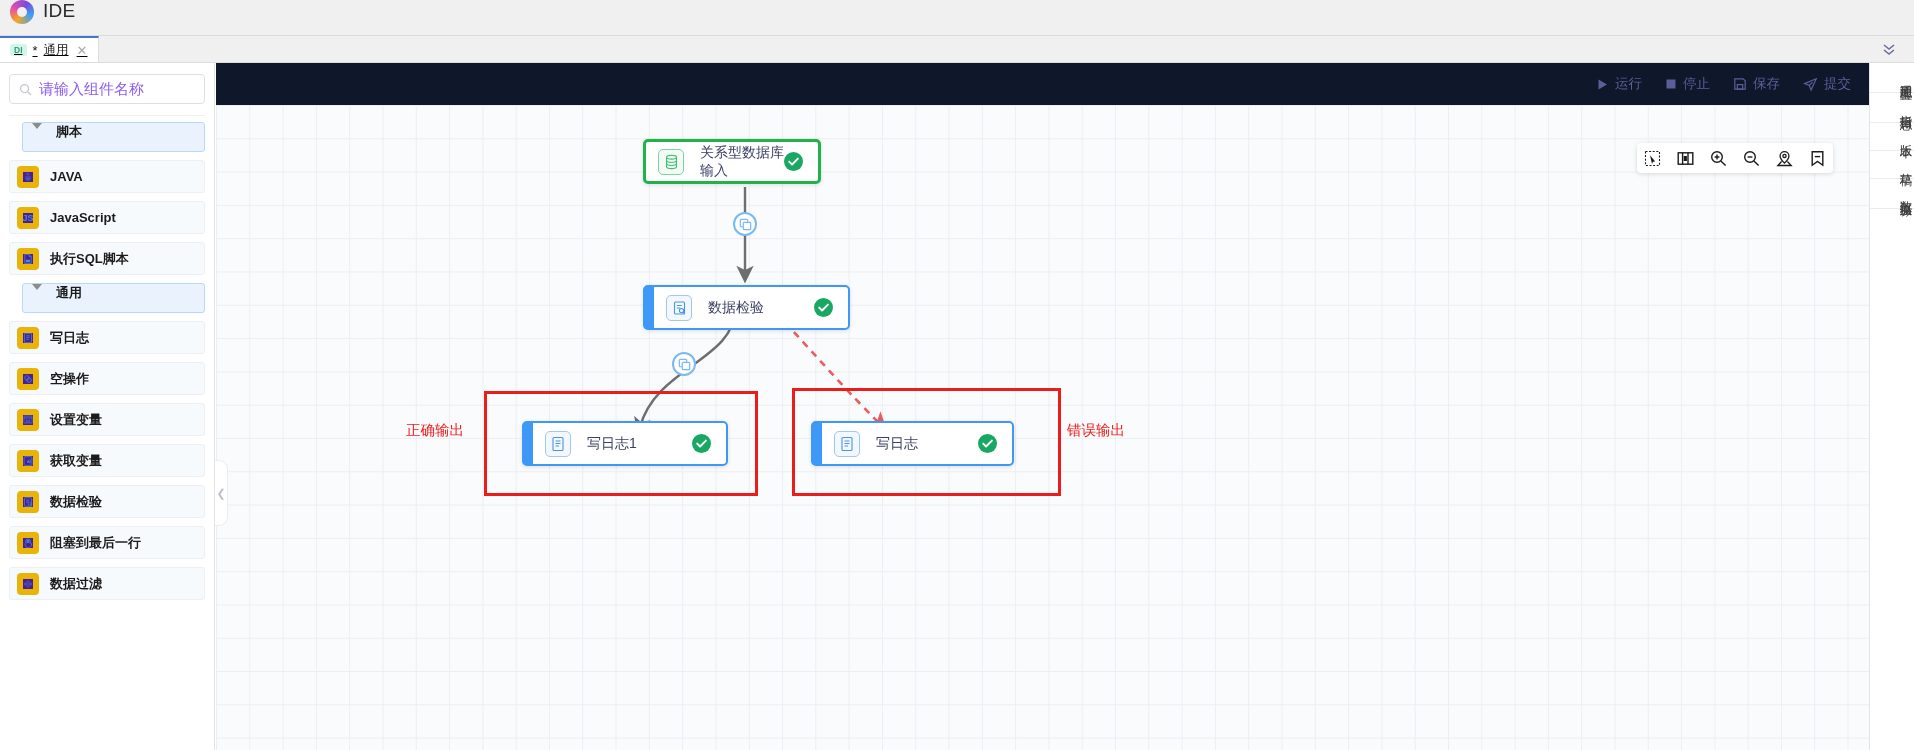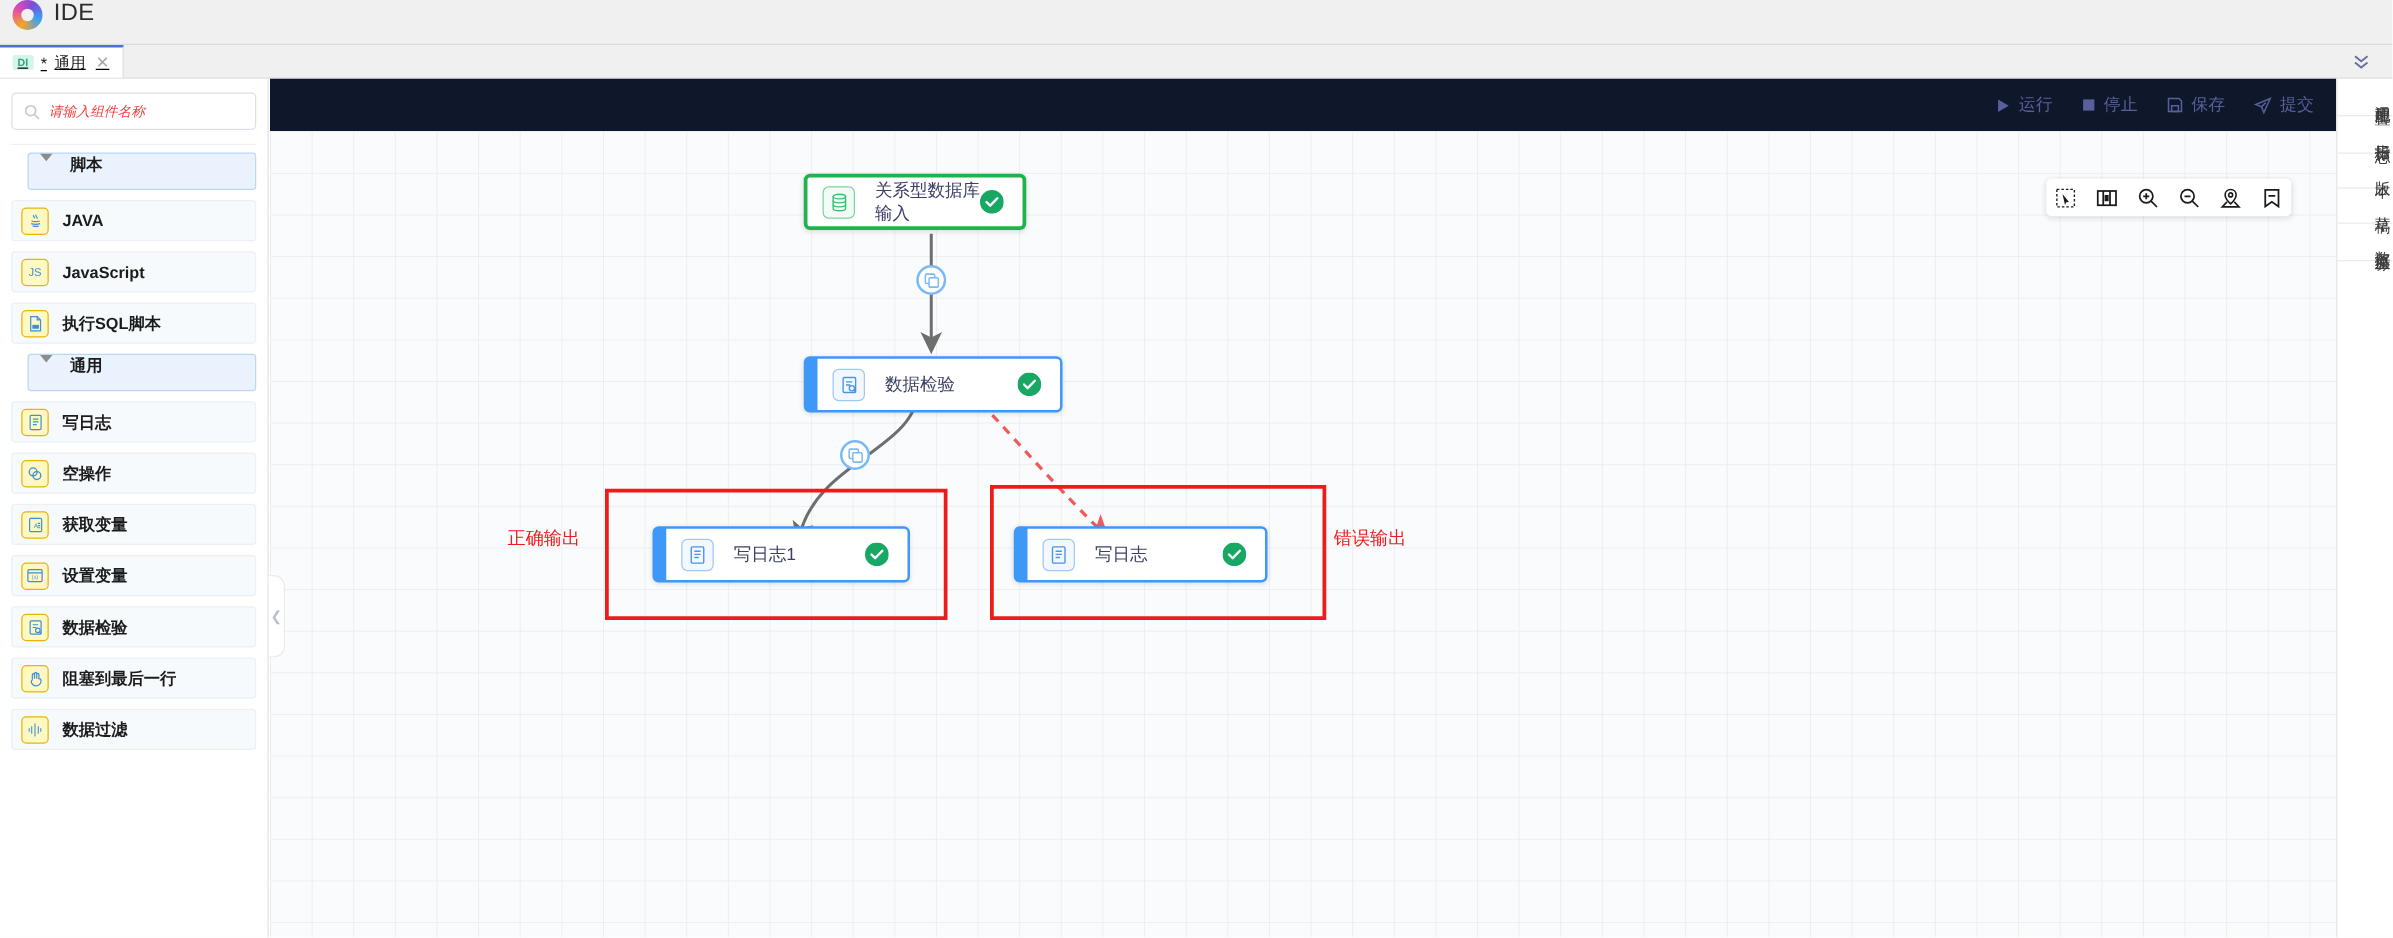--- a/index.html
+++ b/index.html
@@ -57,42 +57,42 @@
   .left-panel {
     position: absolute; left: 0; top: 63px; width: 215px; height: 687px;
     background: #fff; border-right: 1px solid #e4e4e4; overflow: hidden;
   }
   .search-wrap { padding: 11px 9px 9px 9px; }
   .search-box {
     display: flex; align-items: center; gap: 7px;
     height: 30px; border: 1px solid #dcdfe6; border-radius: 4px;
     padding: 0 9px; background: #fff;
   }
-  .search-box .ph { color: #ef4444; font-size: 11px; font-style: italic; }
+  .search-box .ph { color: #8b5cf6; font-size: 15px; }
   .divider-thin { height: 1px; background: #eef0f3; margin: 2px 9px 6px 9px; }
 
   .group-header {
     margin: 0 9px 8px 22px; height: 30px; display: flex; align-items: flex-start;
     gap: 14px; padding-left: 9px;
     background: #eaf3fd; border: 1px solid #b9d8f7; border-radius: 3px;
     font-size: 13px; color: #1b1b1b; font-weight: bold;
   }
   .caret { width: 0; height: 0; border-left: 5px solid transparent;
            border-right: 5px solid transparent; border-top: 6px solid #8c8c8c; }
   .comp-item {
     margin: 0 9px 8px 9px; height: 33px; display: flex; align-items: center;
     gap: 11px; padding-left: 7px;
     background: #f7fafd; border: 1px solid #eceff3; border-radius: 3px;
     font-size: 13px; color: #1b1b1b; font-weight: bold;
   }
   .comp-icon {
     width: 22px; height: 22px; flex: none;
-    border: 1px solid #eab308; border-radius: 4px; background: #fef9c3;
+    border: 6px solid #eab308; border-radius: 4px; background: #4c1d95;
     display: flex; align-items: center; justify-content: center;
-    color: #3f8ddb; font-size: 9px; font-weight: normal; overflow: hidden;
+    color: #3f8ddb; font-size: 9px; font-weight: bold; overflow: hidden;
   }
 
   
   .collapse-handle {
     position: absolute; left: 215px; top: 460px; width: 13px; height: 66px;
     background: #fff; border: 1px solid #ececec; border-left: none;
     border-radius: 0 9px 9px 0; display: flex; align-items: center;
     justify-content: center; color: #b9c0cc; font-size: 11px; z-index: 6;
   }
 
@@ -260,37 +260,37 @@
       <span class="comp-icon">
         <svg width="14" height="14" viewBox="0 0 16 16" fill="none" stroke="#3f8ddb" stroke-width="1.2">
           <circle cx="6.3" cy="6.3" r="3.6"></circle>
             <circle cx="9.7" cy="9.7" r="3.6"></circle>
         </svg>
       </span>
       <span>空操作</span>
     </div>
     <div class="comp-item">
       <span class="comp-icon">
+        <svg width="14" height="13" viewBox="0 0 16 14" fill="none" stroke="#3f8ddb" stroke-width="1.1">
+          <rect x="1.5" y="1.5" width="13" height="11" rx="1"></rect>
+            <path d="M1.5 4.5h13"></path>
+          <text x="8" y="10.4" font-size="5" fill="#3f8ddb" stroke="none" text-anchor="middle" font-family="Liberation Sans, sans-serif">(x)</text>
+        </svg>
+      </span>
+      <span>设置变量</span>
+    </div>
+    <div class="comp-item">
+      <span class="comp-icon">
         <svg width="13" height="14" viewBox="0 0 14 16" fill="none" stroke="#3f8ddb" stroke-width="1.1">
           <rect x="1.5" y="2" width="11" height="12" rx="1"></rect>
           <text x="5.2" y="11" font-size="6" fill="#3f8ddb" stroke="none" font-family="Liberation Sans, sans-serif">A</text>
           <path d="M9 6.5h2.2M9 8.5h2.2M9 10.5h2.2"></path>
         </svg>
       </span>
       <span>获取变量</span>
-    </div>
-    <div class="comp-item">
-      <span class="comp-icon">
-        <svg width="14" height="13" viewBox="0 0 16 14" fill="none" stroke="#3f8ddb" stroke-width="1.1">
-          <rect x="1.5" y="1.5" width="13" height="11" rx="1"></rect>
-            <path d="M1.5 4.5h13"></path>
-          <text x="8" y="10.4" font-size="5" fill="#3f8ddb" stroke="none" text-anchor="middle" font-family="Liberation Sans, sans-serif">(x)</text>
-        </svg>
-      </span>
-      <span>设置变量</span>
     </div>
     <div class="comp-item">
       <span class="comp-icon">
         <svg width="13" height="14" viewBox="0 0 14 16" fill="none" stroke="#3f8ddb" stroke-width="1.1">
           <rect x="2" y="2" width="10" height="12" rx="1"></rect>
           <path d="M4.3 5.5h5M4.3 8h3.4"></path>
             <circle cx="9" cy="10.6" r="2.1"></circle>
             <path d="M10.6 12.2l1.7 1.7"></path>
         </svg>
       </span>

